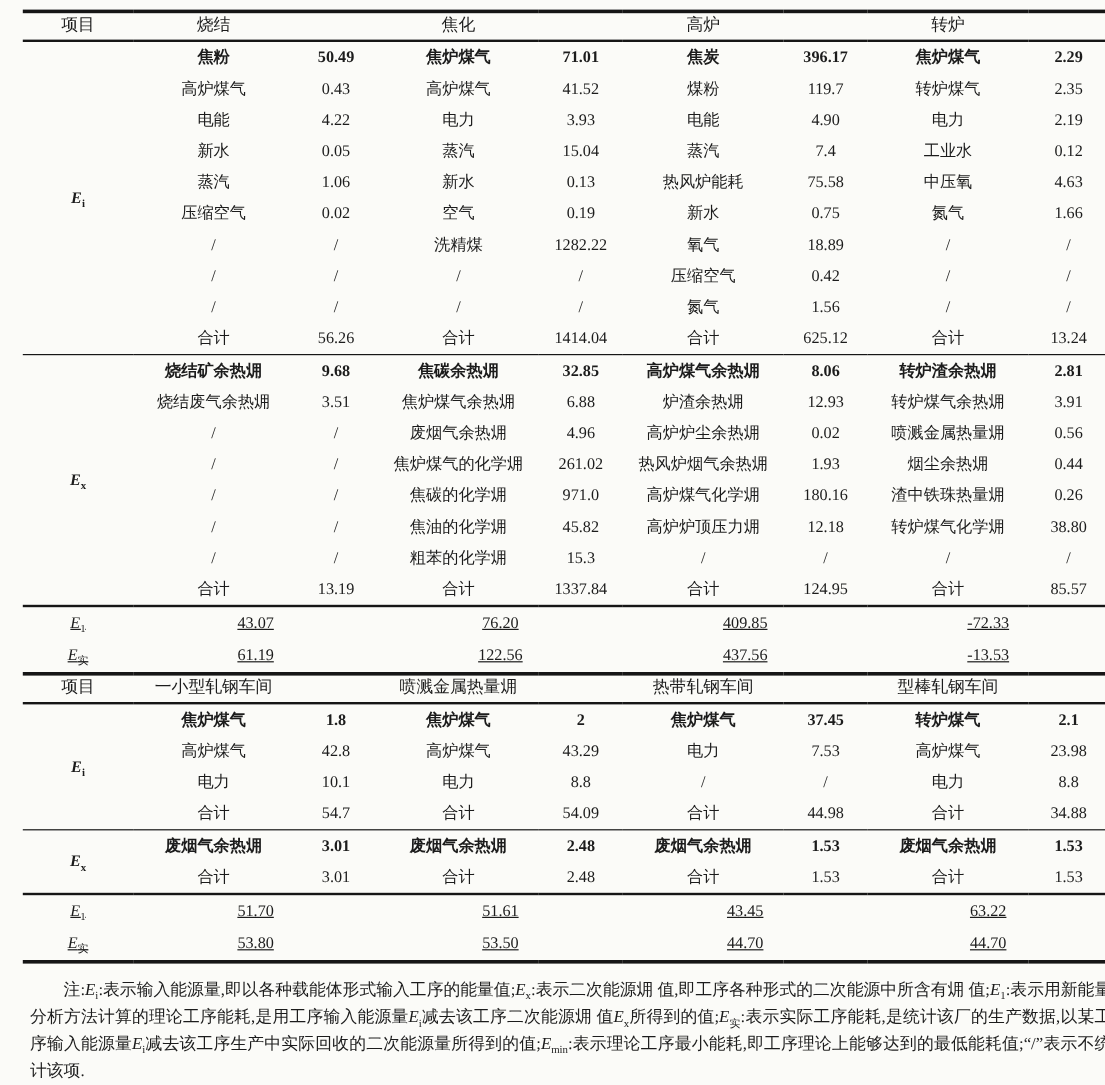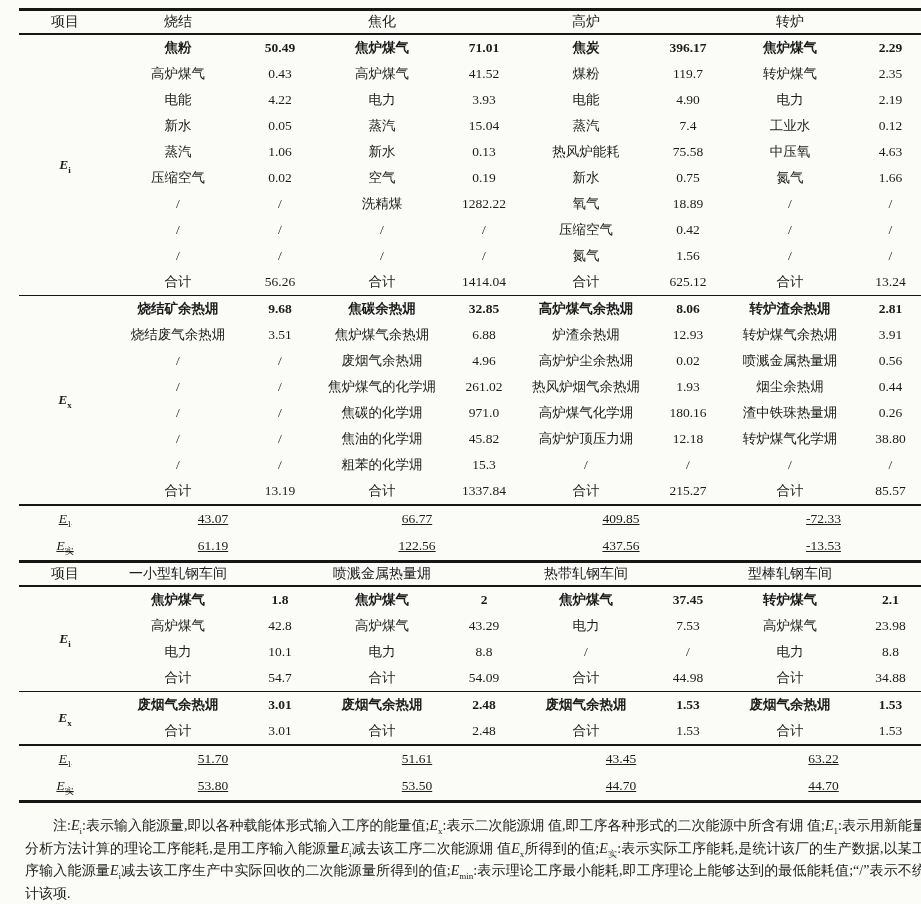--- a/index.html
+++ b/index.html
@@ -234,28 +234,28 @@
           <td class="c-val">/</td>
           <td class="c-name">/</td>
           <td class="c-val">/</td>
         </tr>
         <tr class="row-data">
           <td class="c-name">合计</td>
           <td class="c-val">13.19</td>
           <td class="c-name">合计</td>
           <td class="c-val">1337.84</td>
           <td class="c-name">合计</td>
-          <td class="c-val">215.27</td>
+          <td class="c-val">124.95</td>
           <td class="c-name">合计</td>
           <td class="c-val">85.57</td>
         </tr>
         <tr class="row-total totals-start">
           <td class="c-label"><i class="evar">E</i><sub>1</sub></td>
           <td class="c-total" colspan="2">43.07</td>
-          <td class="c-total" colspan="2">66.77</td>
+          <td class="c-total" colspan="2">76.20</td>
           <td class="c-total" colspan="2">409.85</td>
           <td class="c-total" colspan="2">-72.33</td>
         </tr>
         <tr class="row-total">
           <td class="c-label"><i class="evar">E</i><sub>实</sub></td>
           <td class="c-total" colspan="2">61.19</td>
           <td class="c-total" colspan="2">122.56</td>
           <td class="c-total" colspan="2">437.56</td>
           <td class="c-total" colspan="2">-13.53</td>
         </tr>

